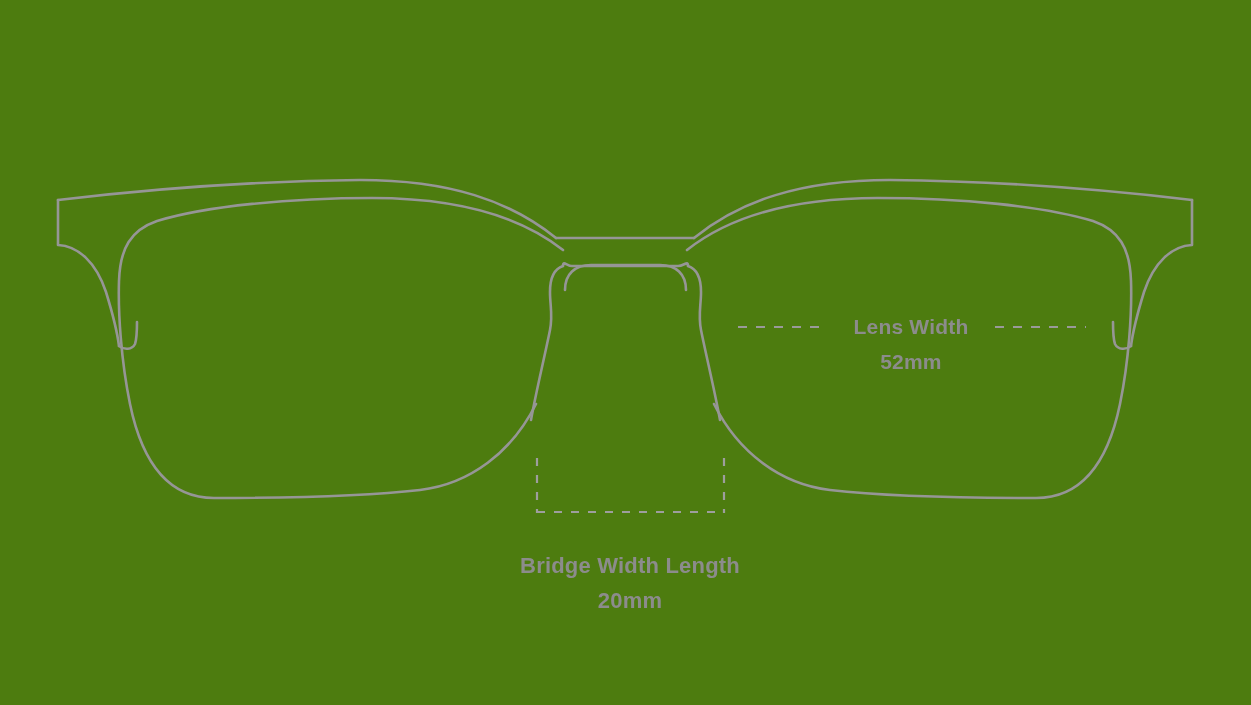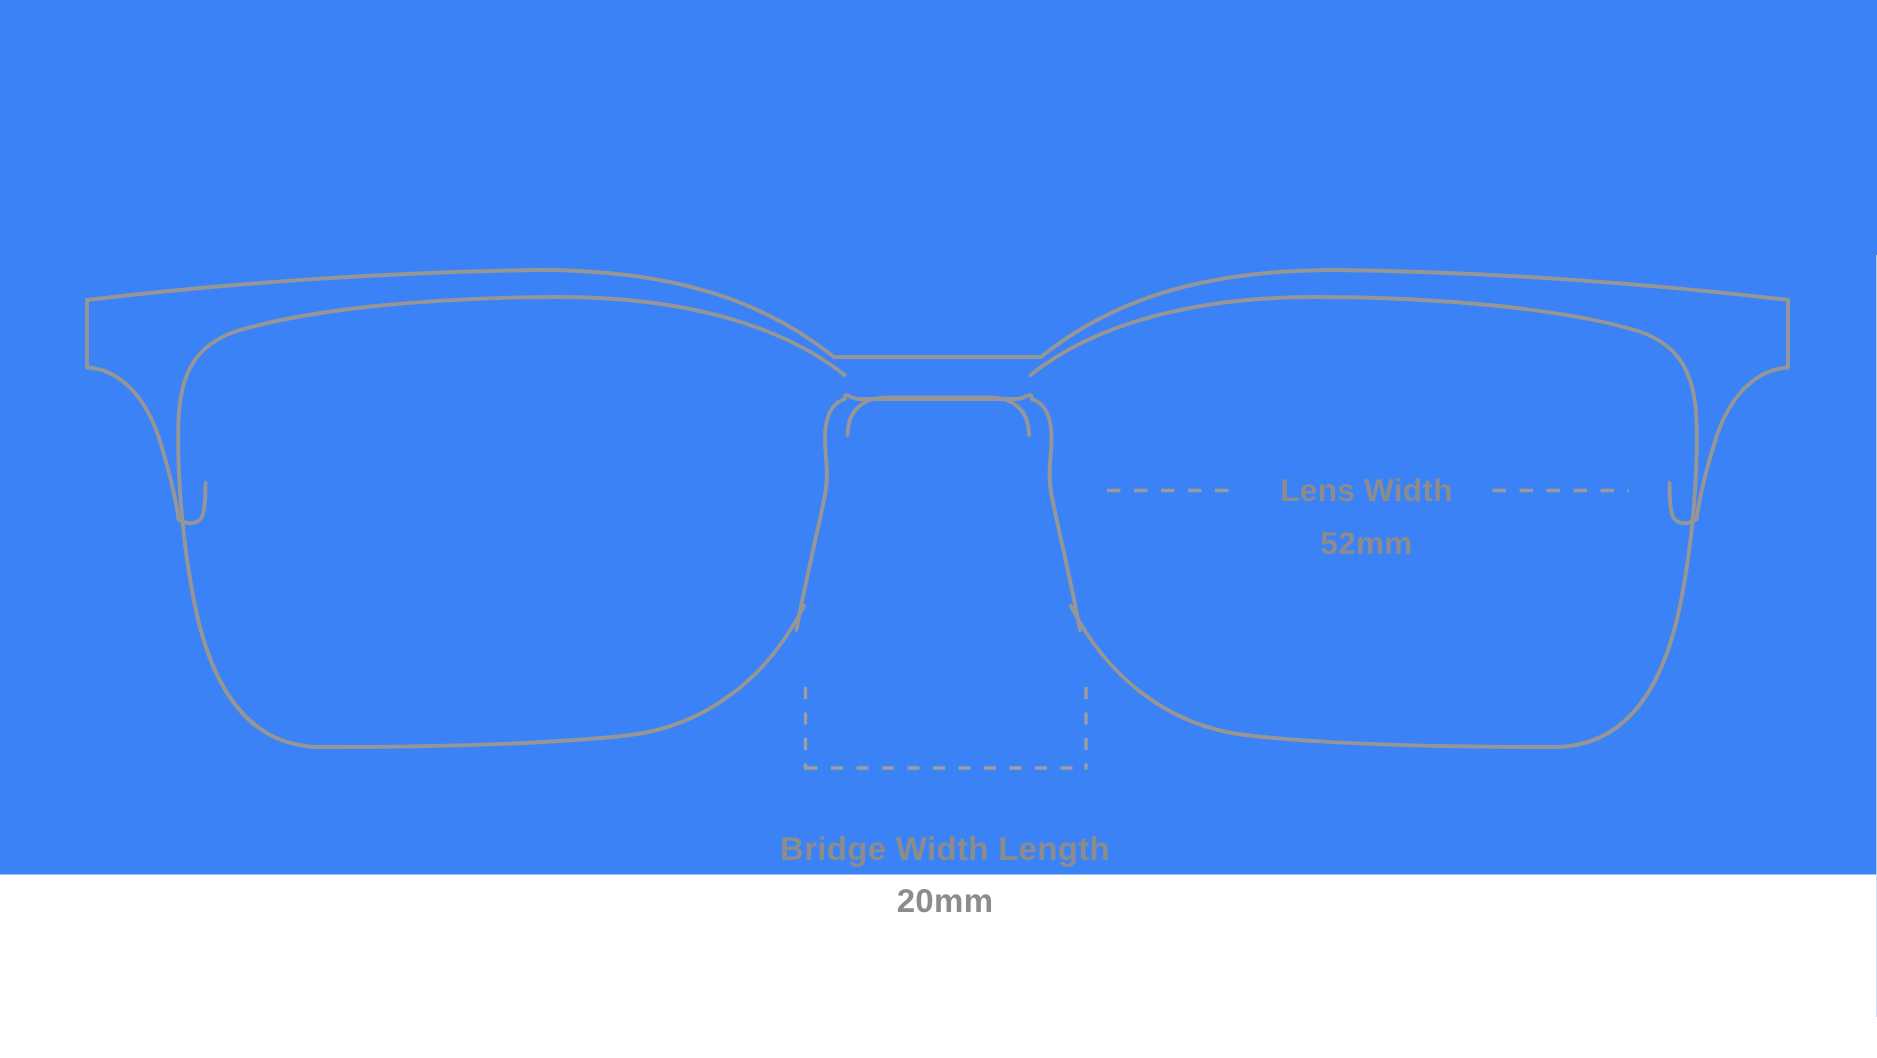--- a/index.html
+++ b/index.html
@@ -10,22 +10,22 @@
   }
   body {
     width: 1251px;
     height: 705px;
     font-family: "Liberation Sans", sans-serif;
     overflow: hidden;
   }
   #diagram-root {
     position: relative;
     width: 1251px;
-    height: 583px;
-    background: #3b82f6;
+    height: 705px;
+    background: #4d7c0f;
   }
   #glasses-svg {
     display: block;
     width: 1251px;
     height: 705px;
   }
   .frame-stroke {
     fill: none;
     stroke: #969696;
     stroke-width: 2.6;

